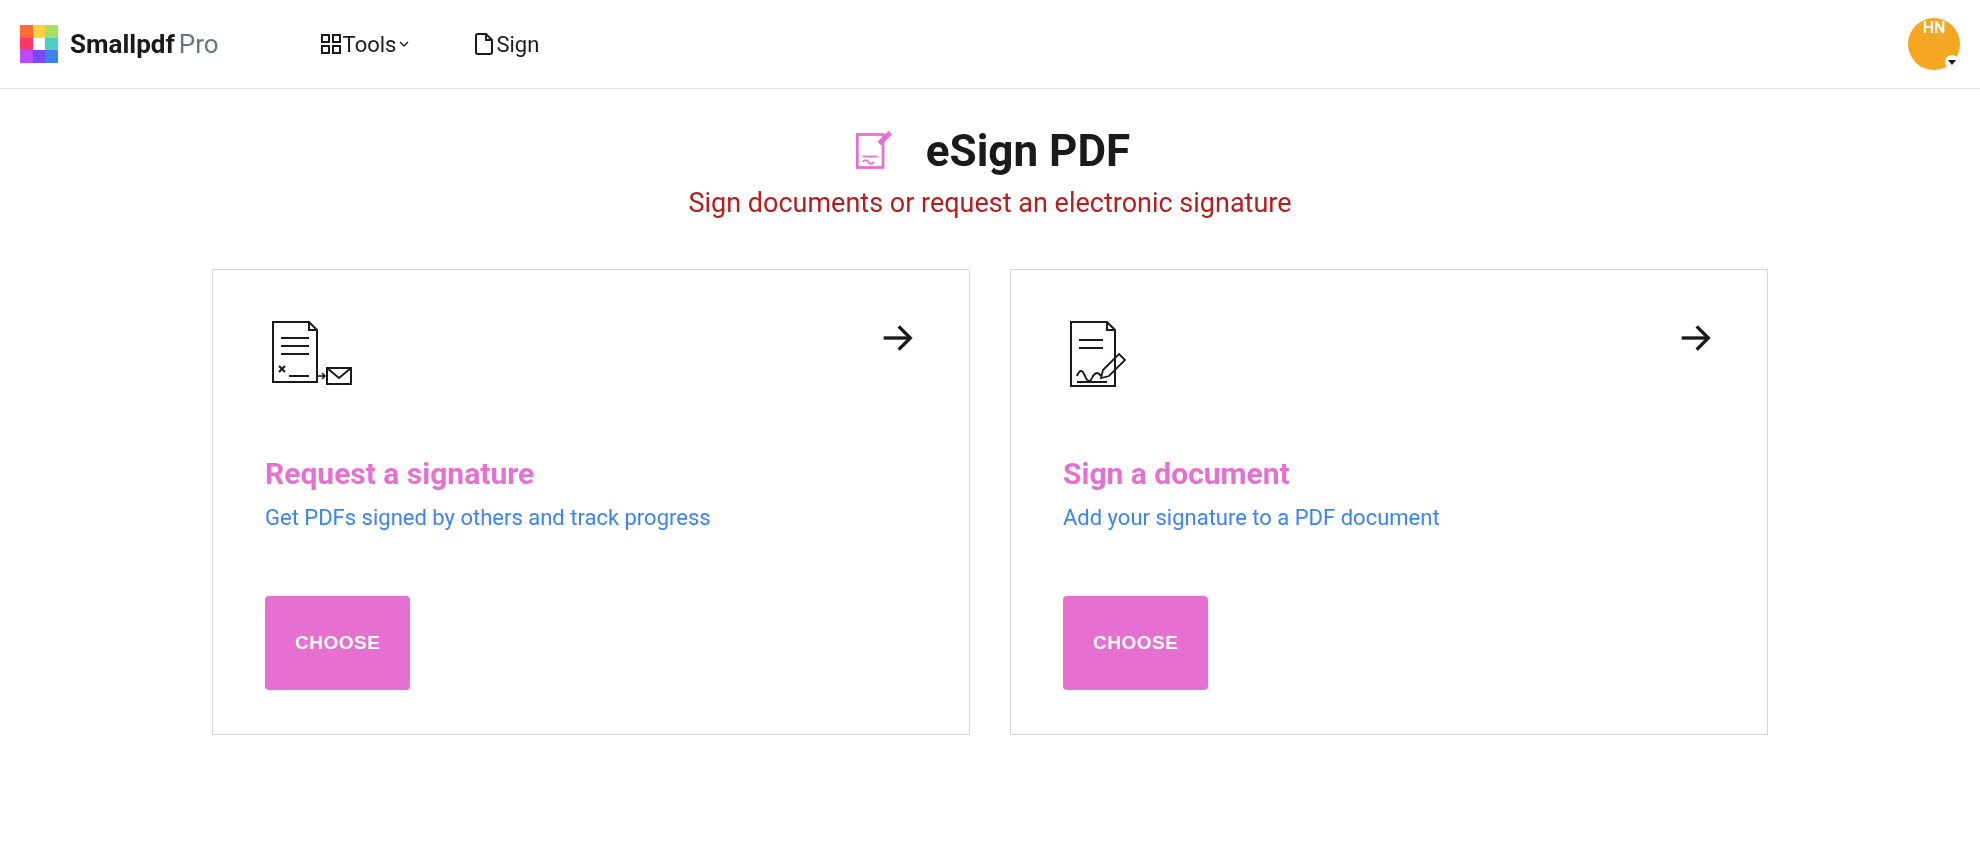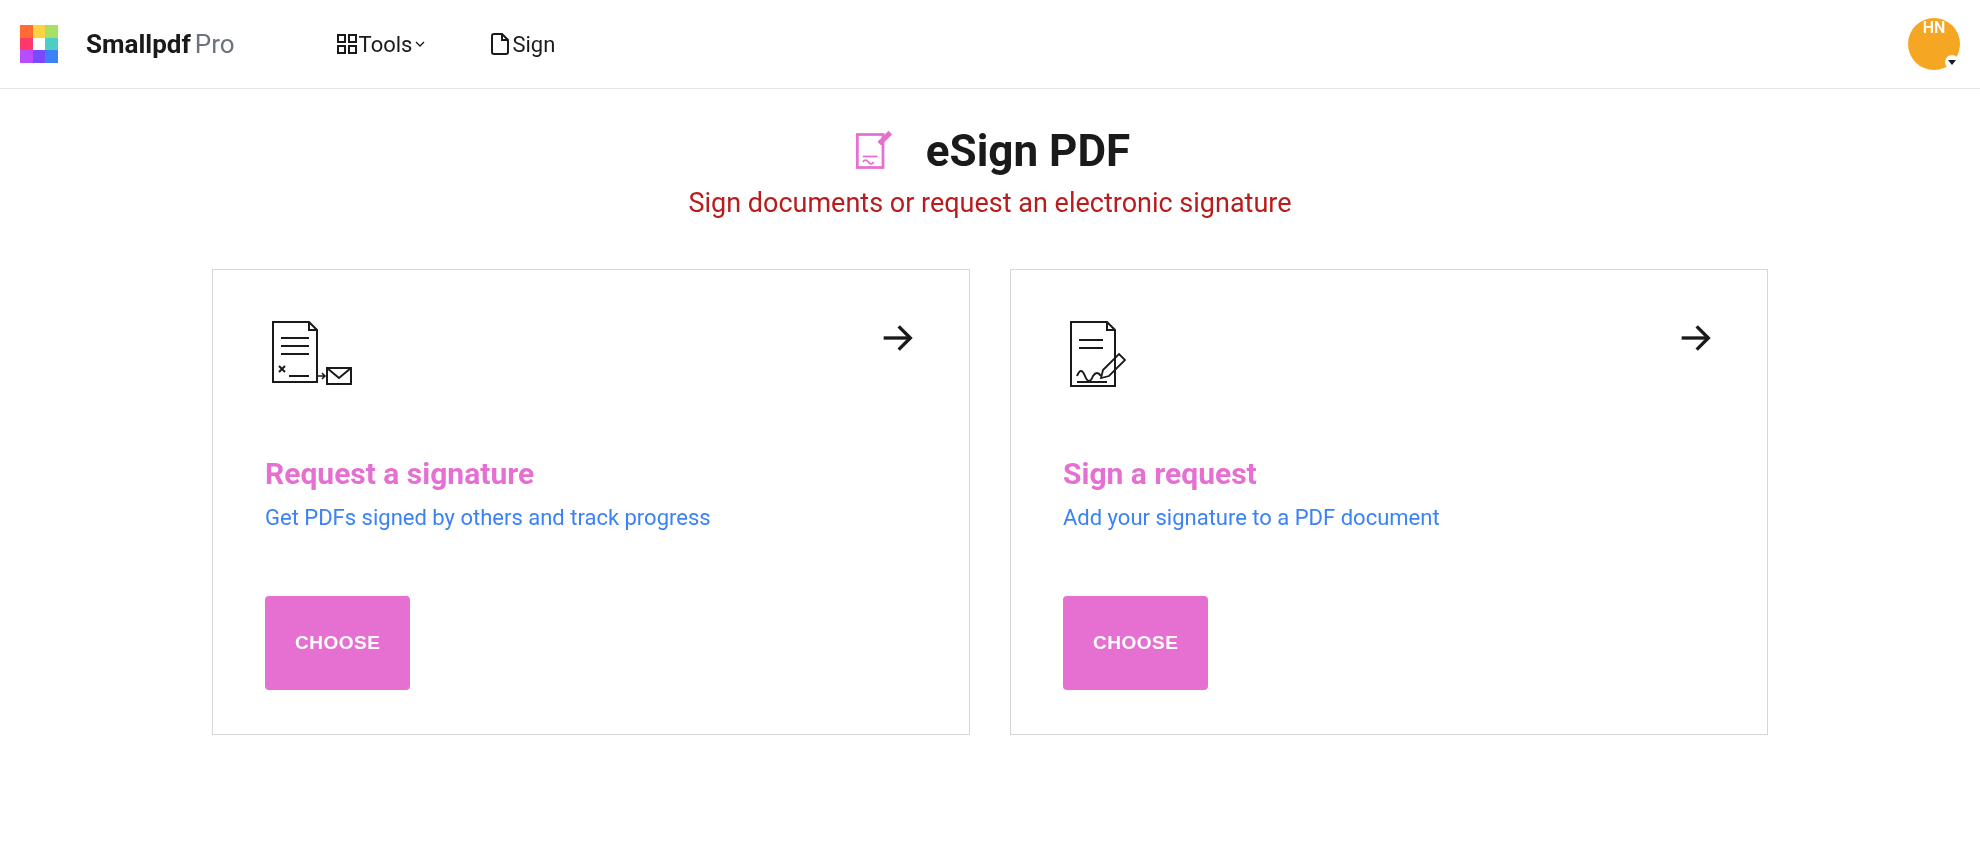--- a/index.html
+++ b/index.html
@@ -10,21 +10,21 @@
     }
     .header {
       display: flex;
       align-items: center;
       padding: 18px 20px;
       border-bottom: 1px solid #e5e5e5;
     }
     .logo-group {
       display: flex;
       align-items: center;
-      gap: 28px;
+      gap: 12px;
     }
     .logo-icon {
       width: 38px;
       height: 38px;
       display: grid;
       grid-template-columns: 1fr 1fr 1fr;
       grid-template-rows: 1fr 1fr 1fr;
     }
     .logo-icon div:nth-child(1){ background:#ff6b35; }
     .logo-icon div:nth-child(2){ background:#ffd23f; }
@@ -260,18 +260,18 @@
         <path d="M40 52 L56 36 L62 42 L46 58 L38 60 Z" stroke-width="1.8"></path>
         <line x1="14" y1="64" x2="44" y2="64"></line>
       </svg>
     </div>
     <div class="card-arrow">
       <svg width="40" height="40" viewBox="0 0 24 24" fill="none" stroke="#1a1a1a" stroke-width="2">
         <line x1="4" y1="12" x2="20" y2="12"></line>
           <polyline points="13 5 20 12 13 19"></polyline>
       </svg>
     </div>
-    <h2 class="card-title">Sign a request</h2>
+    <h2 class="card-title">Sign a document</h2>
     <p class="card-desc">Add your signature to a PDF document</p>
     <button class="choose-btn">CHOOSE</button>
   </div>
 
 </section>
 
 </body></html>

